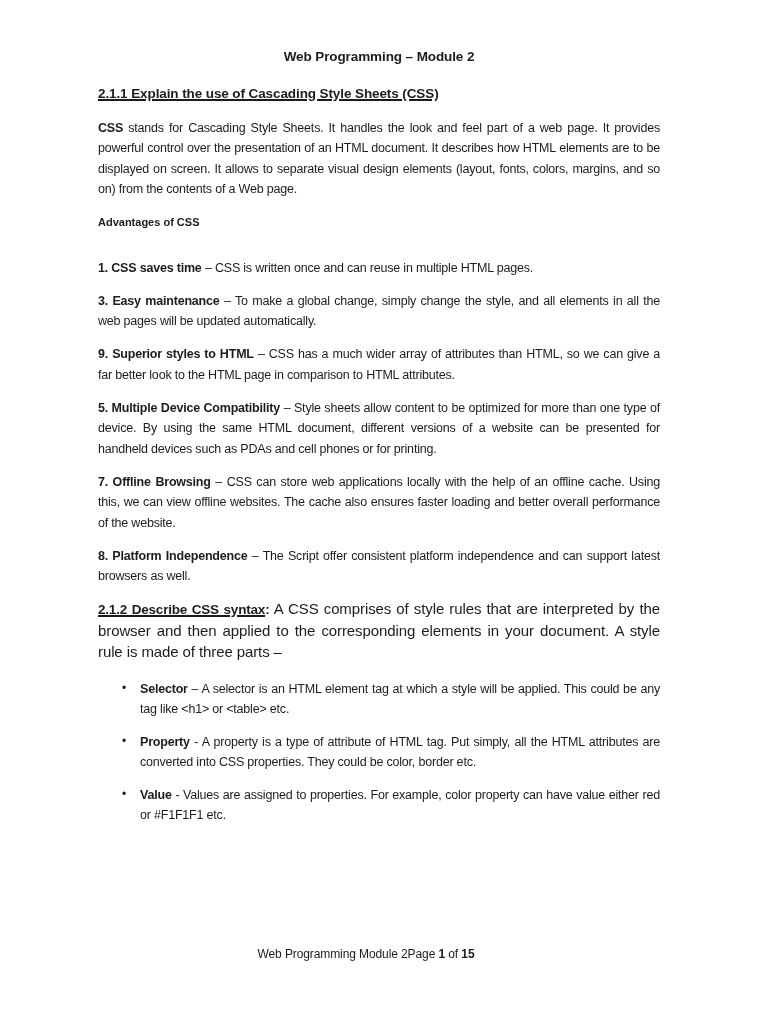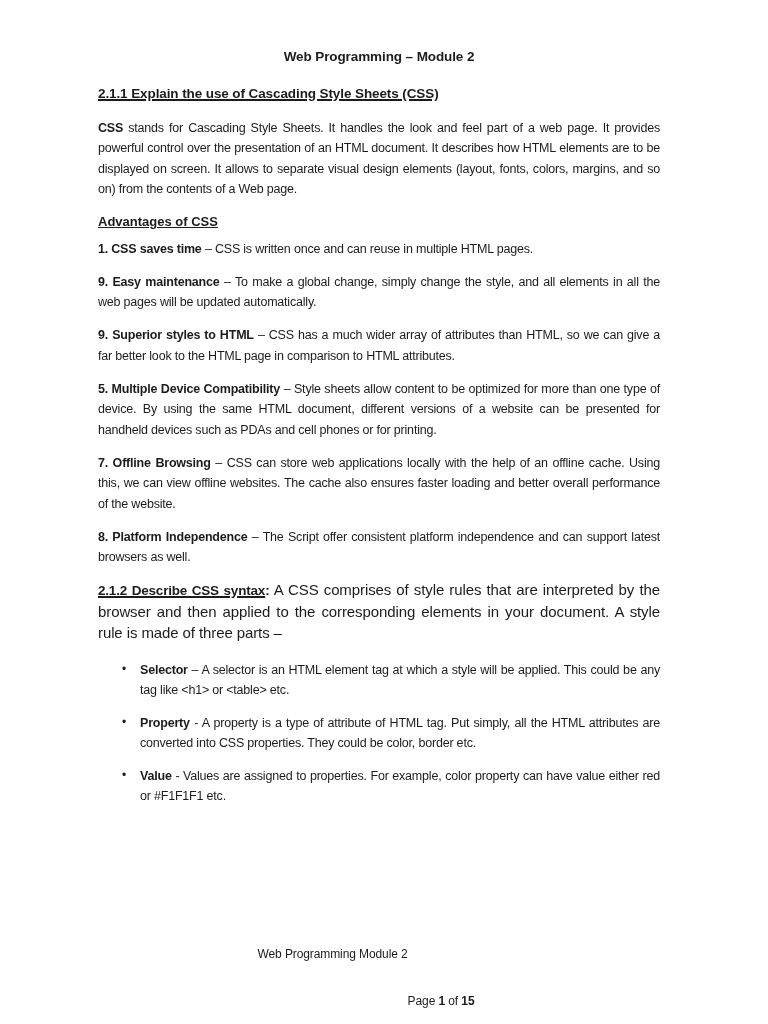--- a/index.html
+++ b/index.html
@@ -37,24 +37,23 @@
   p.body {
     font-size: 12.5px;
     line-height: 20.5px;
     text-align: justify;
     margin: 0 0 12.5px 0;
     letter-spacing: -0.2px;
   }
   .bld { font-weight: bold; }
   .adv-heading {
     font-weight: bold;
-    font-size: 13px;
+    font-size: 11px;
     line-height: 20.5px;
-    margin: 4px 0 6px 0;
-    text-decoration: underline;
+    margin: 4px 0 25px 0;
   }
   .syntax-para { margin-top: 2px; }
   .syntax-para .small { font-size: 15px; letter-spacing: -0.1px; }
   ul.parts {
     list-style: none;
     margin: 15px 0 0 0;
     padding: 0;
   }
   ul.parts li {
     position: relative;
@@ -76,42 +75,42 @@
     left: 98px;
     right: 108px;
     top: 946px;
     display: flex;
     justify-content: center;
     font-size: 12px;
     line-height: 16px;
     letter-spacing: -0.1px;
     color: #1c1c1c;
   }
-  .footer-right { padding-right: 26px; margin-top: 47px; }
+  .footer-right { padding-right: 26px; }
 </style>
 </head>
 <body>
 
 <div class="page">
   <div class="content">
 
     <div class="doc-title">Web Programming – Module 2</div>
 
     <div class="section-heading">
       <span class="u">2.1.1 Explain the use of Cascading Style Sheets (CSS)</span>
     </div>
 
     <p class="body"><span class="bld">CSS</span><span> stands for Cascading Style Sheets. It handles the look and feel part of a web page. It provides powerful control over the presentation of an HTML document.  It describes how HTML elements are to be displayed on screen. It allows to separate visual design elements (layout, fonts, colors, margins, and so on) from the contents of a Web page.</span></p>
 
     <div class="adv-heading">Advantages of CSS</div>
 
     <p class="body"><span class="bld">1. CSS saves time</span><span> – </span><span>CSS is written once and can reuse in multiple HTML pages.</span></p>
 
 
-    <p class="body"><span class="bld">9. Easy maintenance</span><span> – </span><span>To make a global change, simply change the style, and all elements in all the web pages will be updated automatically.</span></p>
+    <p class="body"><span class="bld">3. Easy maintenance</span><span> – </span><span>To make a global change, simply change the style, and all elements in all the web pages will be updated automatically.</span></p>
 
     <p class="body"><span class="bld">9. Superior styles to HTML</span><span> – </span><span>CSS has a much wider array of attributes than HTML, so we can give a far better look to the HTML page in comparison to HTML attributes.</span></p>
 
     <p class="body"><span class="bld">5. Multiple Device Compatibility</span><span> – </span><span>Style sheets allow content to be optimized for more than one type of device. By using the same HTML document, different versions of a website can be presented for handheld devices such as PDAs and cell phones or for printing.</span></p>
 
 
     <p class="body"><span class="bld">7. Offline Browsing</span><span> – </span><span>CSS can store web applications locally with the help of an offline cache. Using this, we can view offline websites. The cache also ensures faster loading and better overall performance of the website.</span></p>
 
     <p class="body"><span class="bld">8. Platform Independence</span><span> – </span><span>The Script offer consistent platform independence and can support latest browsers as well.</span></p>
 

